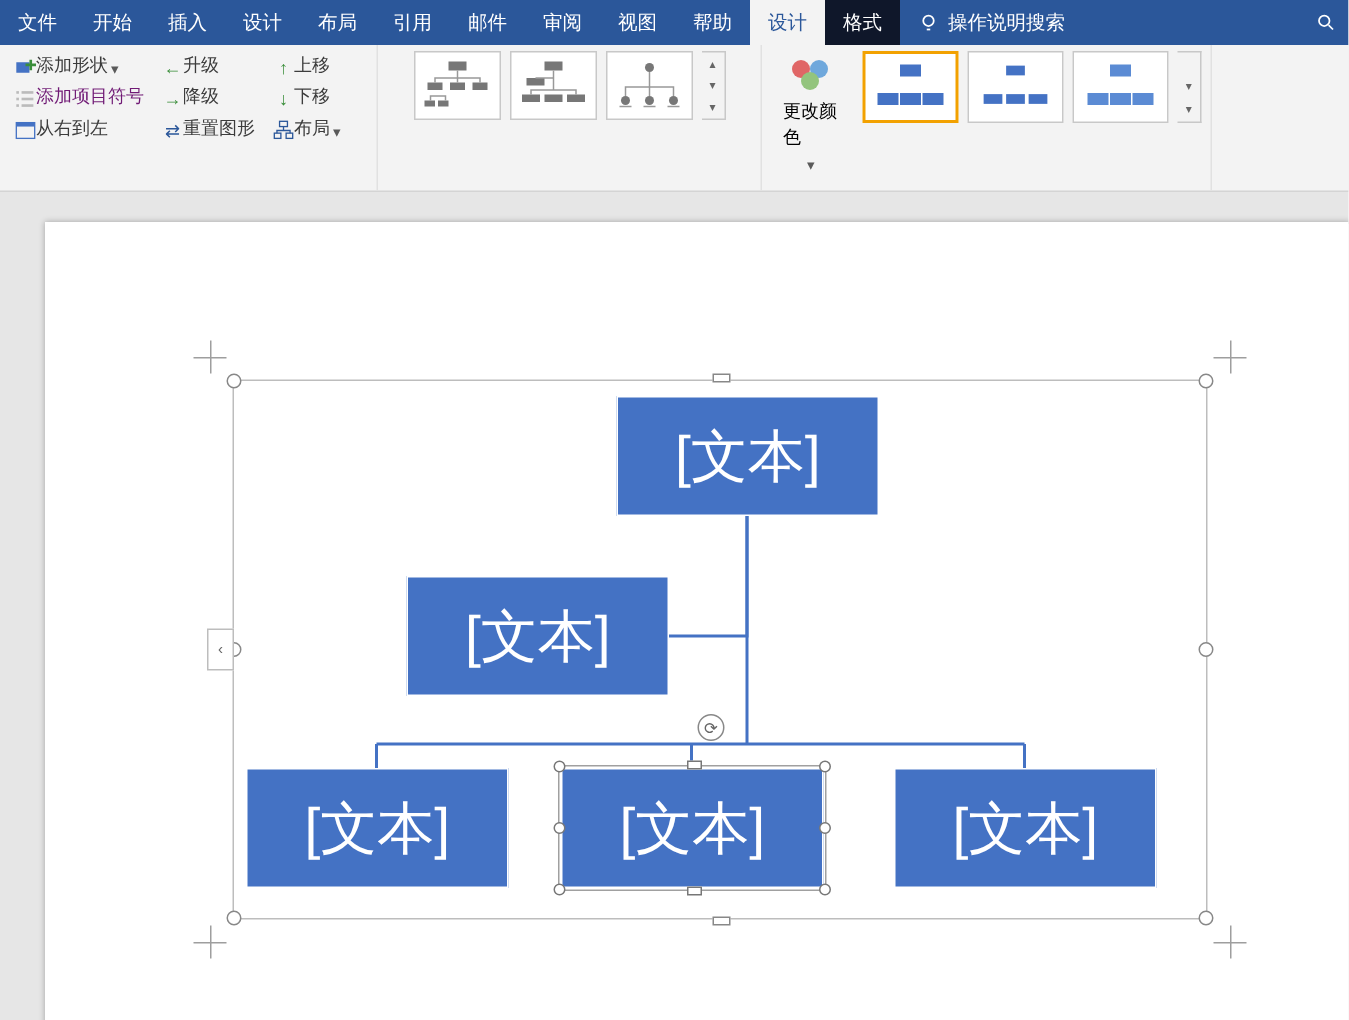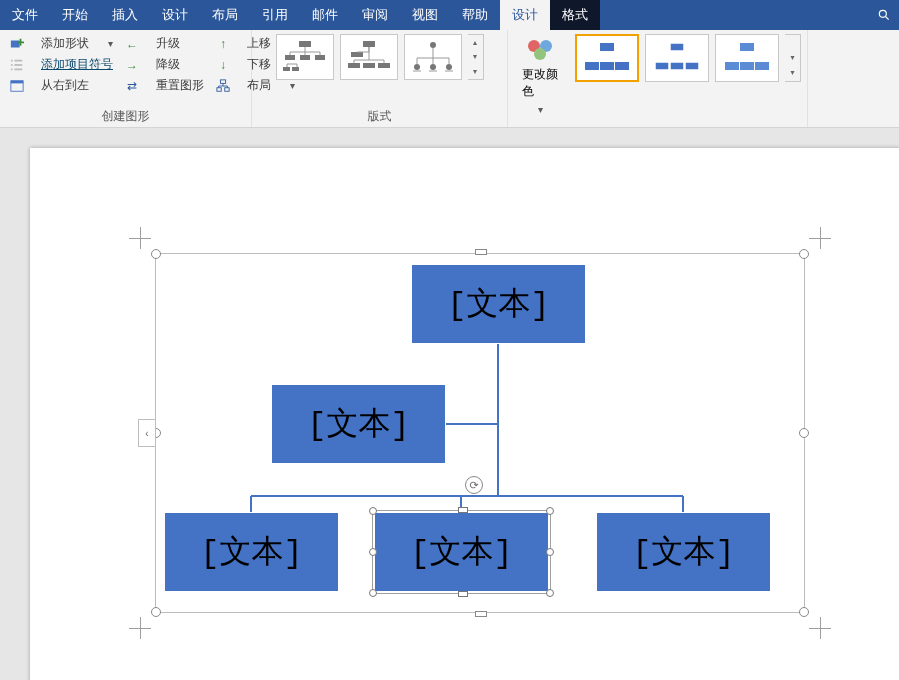--- a/index.html
+++ b/index.html
@@ -15,22 +15,22 @@
   .search-right { margin-left: auto; padding-right: 8px; }
 
   
   .ribbon { background: #f3f3f3; border-bottom: 1px solid #d4d4d4; height: 98px; display: flex; }
   .group { border-right: 1px solid #e1e1e1; display: flex; flex-direction: column; }
   .group-body { flex: 1; display: flex; align-items: flex-start; padding: 4px 6px; gap: 4px; }
   .group-label { text-align: center; font-size: 12px; color: #5a5a5a; padding-bottom: 2px; }
 
   
   .cg-col { display: flex; flex-direction: column; gap: 2px; font-size: 12px; }
-  .cg-item { display: flex; align-items: center; gap: 17px; padding: 1px 4px; color: #3c3c3c; white-space: nowrap; cursor: pointer; }
-  .cg-item.disabled { color: #0c4a6e; cursor: default; text-decoration: underline; }
+  .cg-item { display: flex; align-items: flex-end; gap: 0; padding: 1px 4px; color: #3c3c3c; white-space: nowrap; cursor: pointer; }
+  .cg-item.disabled { color: #701a75; cursor: default; }
   .cg-icon { width: 14px; height: 14px; display: inline-flex; align-items: center; justify-content: center; }
   .arrow { font-size: 10px; color: #5a5a5a; margin-left: 2px; }
 
   
   .layouts { display: flex; gap: 6px; align-items: center; }
   .layout-thumb { width: 58px; height: 46px; background: #fff; border: 1px solid #c8c8c8; display: flex; align-items: center; justify-content: center; cursor: pointer; }
   .layout-thumb svg { width: 48px; height: 36px; }
   .layout-more { width: 16px; height: 46px; border: 1px solid #c8c8c8; border-left: none; display: flex; flex-direction: column; justify-content: space-around; font-size: 8px; color: #666; align-items: center; cursor: pointer; }
 
   
@@ -64,21 +64,21 @@
   .crop-mark { position: absolute; width: 16px; height: 16px; }
   .crop-mark::before, .crop-mark::after { content: ""; position: absolute; background: #9e9e9e; }
   .crop-mark::before { width: 1px; height: 22px; left: 8px; top: -3px; }
   .crop-mark::after { width: 22px; height: 1px; top: 8px; left: -3px; }
   .cm-tl { left: -24px; top: -24px; } .cm-tr { right: -24px; top: -24px; }
   .cm-bl { left: -24px; bottom: -24px; } .cm-br { right: -24px; bottom: -24px; }
 
   .expand-tab { position: absolute; left: -18px; top: 50%; margin-top: -14px; width: 18px; height: 28px; border: 1px solid #bdbdbd; background: #fff; display: flex; align-items: center; justify-content: center; font-size: 10px; color: #666; cursor: pointer; }
 
   
-  .node { position: absolute; background: #4472c4; color: #000000; font-size: 32px; display: flex; align-items: center; justify-content: center; border: 1px solid #fff; font-family: Liberation Mono, monospace; }
+  .node { position: absolute; background: #4472c4; color: #ffffff; font-size: 38px; display: flex; align-items: center; justify-content: center; border: 1px solid #fff; }
   .node.top { left: 255px; top: 10px; width: 175px; height: 80px; }
   .node.assist { left: 115px; top: 130px; width: 175px; height: 80px; }
   .node.c1 { left: 8px; top: 258px; width: 175px; height: 80px; }
   .node.c2 { left: 218px; top: 258px; width: 175px; height: 80px; }
   .node.c3 { left: 440px; top: 258px; width: 175px; height: 80px; }
 
   
   .sel-frame { position: absolute; left: 216px; top: 256px; width: 179px; height: 84px; border: 1px solid #a0a0a0; }
   .sh { position: absolute; width: 8px; height: 8px; background: #fff; border: 1px solid #777; border-radius: 50%; }
   .sh-tl{left:-4px;top:-4px}.sh-tr{right:-4px;top:-4px}.sh-bl{left:-4px;bottom:-4px}.sh-br{right:-4px;bottom:-4px}
@@ -100,20 +100,27 @@
   <div class="tab">插入</div>
   <div class="tab">设计</div>
   <div class="tab">布局</div>
   <div class="tab">引用</div>
   <div class="tab">邮件</div>
   <div class="tab">审阅</div>
   <div class="tab">视图</div>
   <div class="tab">帮助</div>
   <div class="tab active-design">设计</div>
   <div class="tab active-format">格式</div>
+  <div class="tab search">
+    <svg class="search-svg" viewBox="0 0 24 24" fill="none" stroke="#fff" stroke-width="2">
+        <circle cx="12" cy="10" r="6"></circle>
+        <path d="M10 20h4"></path>
+      </svg>
+    <span>操作说明搜索</span>
+  </div>
   <div class="tab search-right">
     <svg class="search-svg" viewBox="0 0 24 24" fill="none" stroke="#fff" stroke-width="2">
         <circle cx="10" cy="10" r="6"></circle>
         <path d="M15 15l5 5"></path>
       </svg>
   </div>
 </div>
 
 <div class="ribbon">
 
@@ -183,21 +190,20 @@
                 <rect x="1" y="10" width="5" height="4" fill="none" stroke="#2b579a"></rect>
                 <rect x="10" y="10" width="5" height="4" fill="none" stroke="#2b579a"></rect>
                 <path d="M8 5v3M3 10V8h10v2" stroke="#2b579a" fill="none"></path>
               </svg>
             </span>
           <span>布局</span>
             <span class="arrow">▾</span>
         </div>
       </div>
     </div>
-    <div class="group-label">创建图形</div>
   </div>
 
   <div class="group" style="width:256px">
     <div class="group-body" style="justify-content:center">
       <div class="layouts">
         <div class="layout-thumb">
           <svg viewBox="0 0 48 36">
               <rect x="18" y="2" width="12" height="6" fill="#777"></rect>
               <rect x="4" y="16" width="10" height="5" fill="#777"></rect>
               <rect x="19" y="16" width="10" height="5" fill="#777"></rect>
@@ -227,21 +233,20 @@
               <path d="M4 32h8M20 32h8M36 32h8" stroke="#999"></path>
             </svg>
         </div>
         <div class="layout-more">
           <span>▴</span>
           <span>▾</span>
           <span>▾</span>
         </div>
       </div>
     </div>
-    <div class="group-label">版式</div>
   </div>
 
   <div class="group" style="width:300px">
     <div class="group-body" style="justify-content:center;gap:8px">
       <div class="colors-btn">
         <svg class="colors-icon" viewBox="0 0 30 24">
             <circle cx="8" cy="8" r="6" fill="#e06666"></circle>
             <circle cx="20" cy="8" r="6" fill="#6fa8dc"></circle>
             <circle cx="14" cy="16" r="6" fill="#93c47d"></circle>
           </svg>

